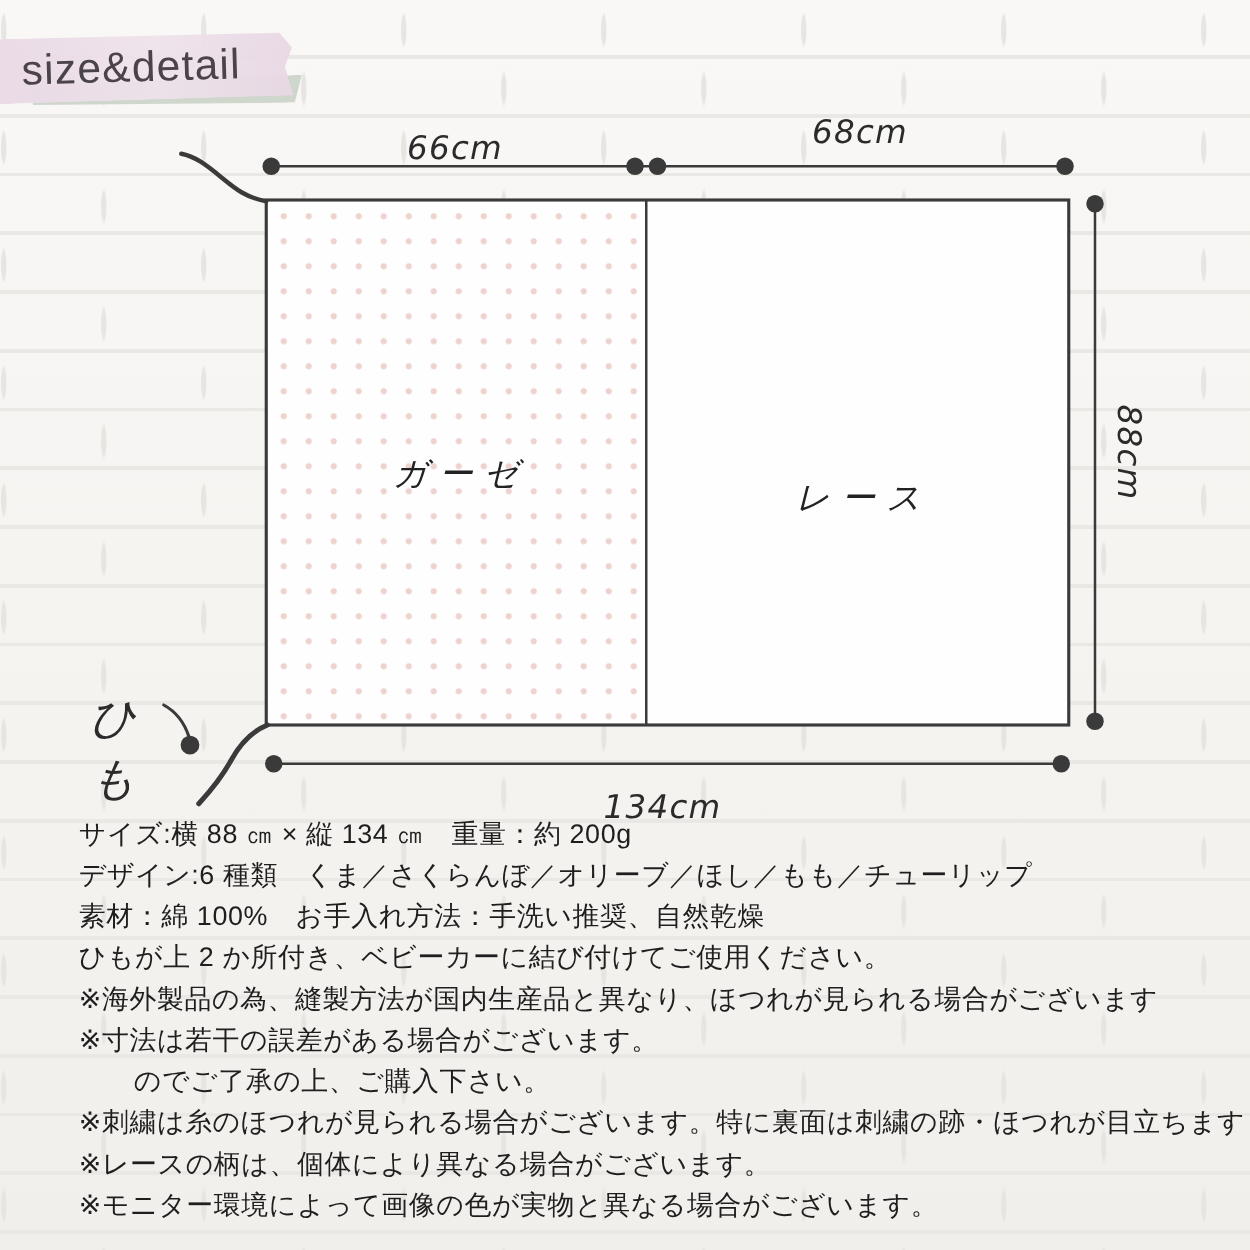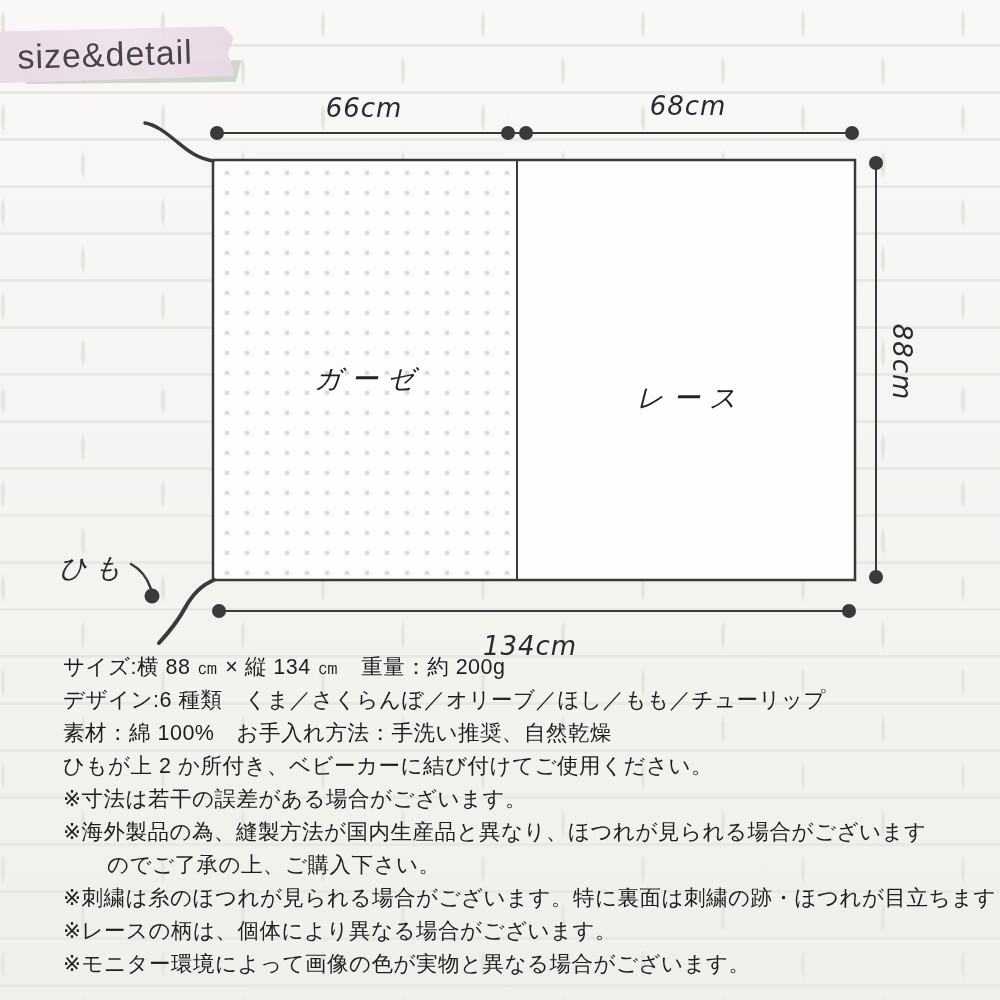--- a/index.html
+++ b/index.html
@@ -43,28 +43,28 @@
     background-image:radial-gradient(circle 2.6px at 10px 10px, #eed2ce 90%, rgba(238,210,206,0) 100%);
     background-size:20px 20px;
   }
   .hand{
     position:absolute;
     font-family:"DejaVu Sans","Liberation Sans",sans-serif;
     font-style:italic;
     color:#2b2b2b;
   }
   .meas{font-size:26px;letter-spacing:1px;}
-  .meas-top-left{left:294px;top:93px;width:140px;text-align:center;}
+  .meas-top-left{left:294px;top:104px;width:140px;text-align:center;}
   .meas-top-right{left:618px;top:91px;width:140px;text-align:center;}
   .meas-bottom{left:460px;top:631px;width:140px;text-align:center;}
   .meas-right{left:842px;top:347px;width:120px;text-align:center;transform:rotate(90deg);}
   .panel-label{font-size:27px;letter-spacing:9px;color:#222;}
   .label-gauze{left:284px;top:361px;width:170px;text-align:center;}
   .label-lace{left:601px;top:380px;width:180px;text-align:center;}
-  .label-himo{left:54px;top:550px;width:80px;text-align:center;font-size:27px;letter-spacing:7px;}
+  .label-himo{left:54px;top:550px;width:80px;text-align:center;font-size:36px;letter-spacing:7px;}
   
   .details{
     position:absolute;left:30px;top:651px;width:950px;
     font-size:21.5px;line-height:33px;color:#1e1e1e;
     letter-spacing:.5px;
   }
   .dline{white-space:nowrap;margin-left:33px;}
   .dline.indent{padding-left:44px;}
 </style>
 </head>
@@ -120,21 +120,21 @@
 
   <div class="hand panel-label label-gauze">ガーゼ</div>
   <div class="hand panel-label label-lace">レース</div>
   <div class="hand label-himo">ひも</div>
 
   <div class="details">
     <div class="dline">サイズ:横 88 ㎝ × 縦 134 ㎝　重量：約 200g</div>
     <div class="dline">デザイン:6 種類　くま／さくらんぼ／オリーブ／ほし／もも／チューリップ</div>
     <div class="dline">素材：綿 100%　お手入れ方法：手洗い推奨、自然乾燥</div>
     <div class="dline">ひもが上 2 か所付き、ベビーカーに結び付けてご使用ください。</div>
+    <div class="dline">※海外製品の為、縫製方法が国内生産品と異なり、ほつれが見られる場合がございます</div>
     <div class="dline">※寸法は若干の誤差がある場合がございます。</div>
-    <div class="dline">※海外製品の為、縫製方法が国内生産品と異なり、ほつれが見られる場合がございます</div>
     <div class="dline indent">のでご了承の上、ご購入下さい。</div>
     <div class="dline">※刺繍は糸のほつれが見られる場合がございます。特に裏面は刺繍の跡・ほつれが目立ちます</div>
     <div class="dline">※レースの柄は、個体により異なる場合がございます。</div>
     <div class="dline">※モニター環境によって画像の色が実物と異なる場合がございます。</div>
   </div>
 
 </div>
 
 </body></html>

